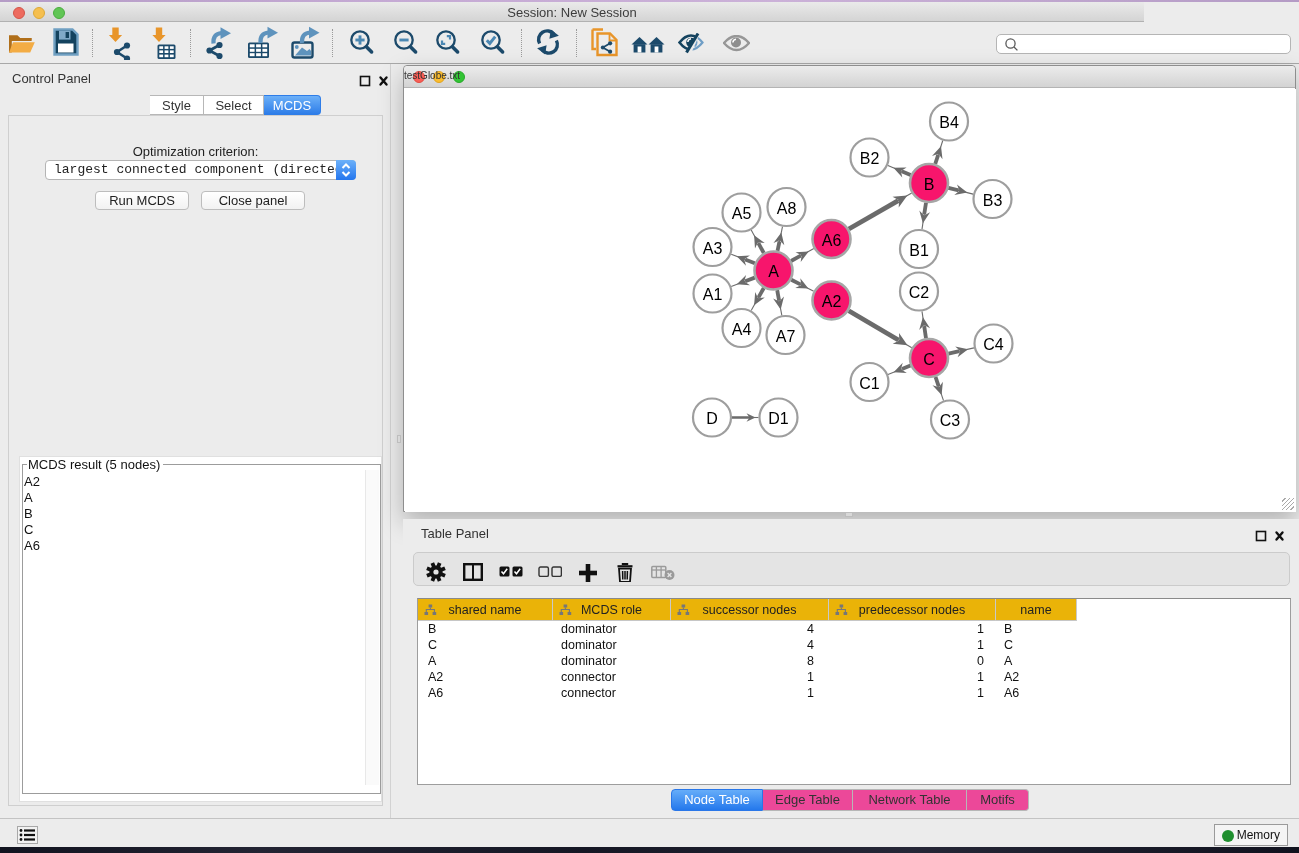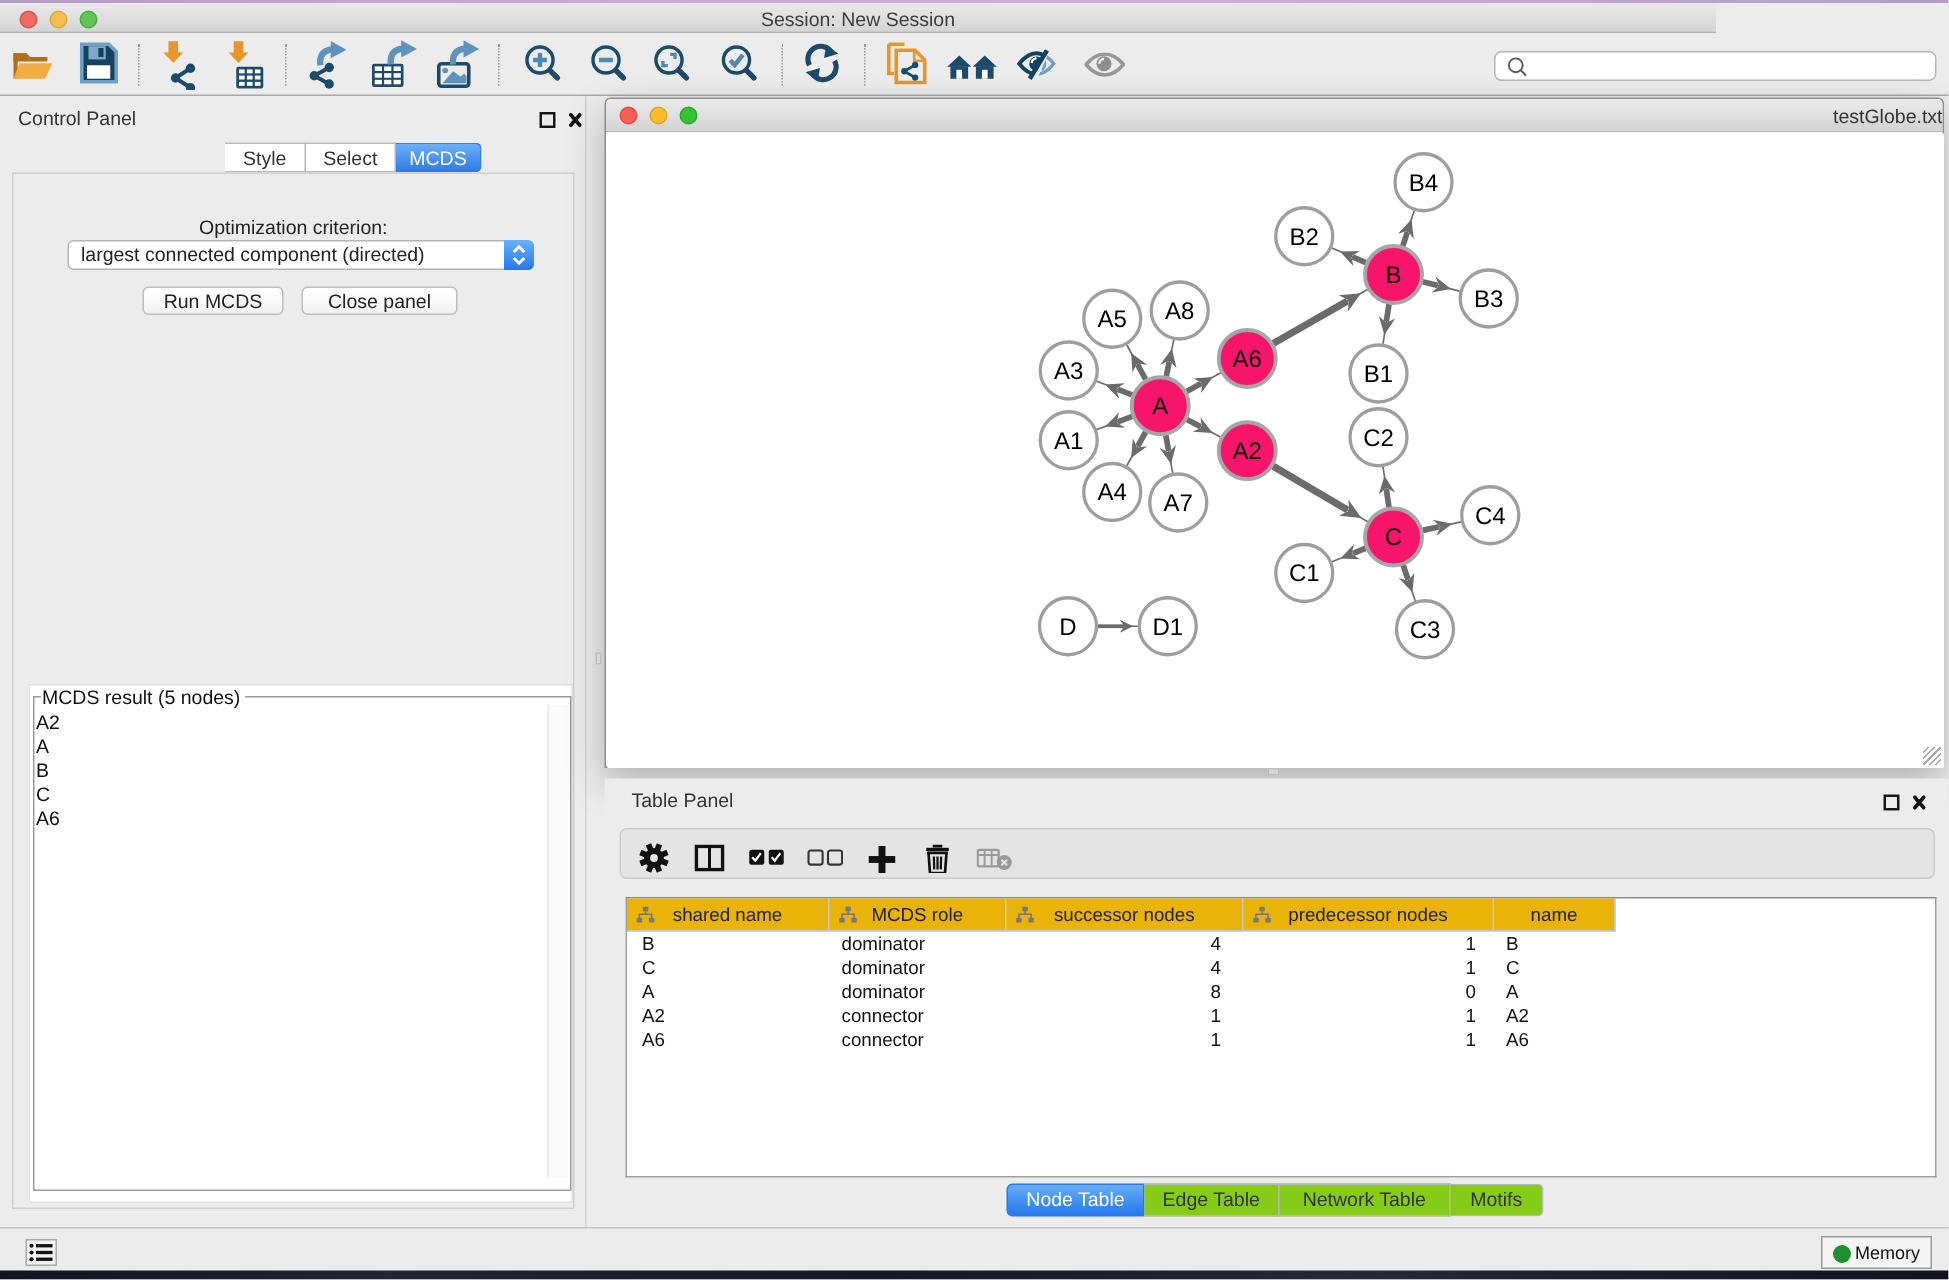--- a/index.html
+++ b/index.html
@@ -28,21 +28,21 @@
   color:#333; text-align:center; padding-top:2px; height:20px; }
 .tabs .tab:first-child { border-left:1px solid #b7b7b7; border-radius:4px 0 0 4px; }
 .tabs .tab:last-child { border-radius:0 4px 4px 0; }
 .tabs .tab.sel { background:linear-gradient(#6cb0f8,#2e7de8); border-color:#2e7de8; color:#fff; }
 #tabpane { position:absolute; left:8px; top:51px; width:375px; height:691px;
   border:1px solid #cfcfcf; background:#ececec; }
 #optlabel { position:absolute; left:0; width:100%; top:28px; text-align:center;
   font-size:13px; color:#222; }
 #combo { position:absolute; left:36px; top:44px; width:311px; height:20px;
   background:#fff; border:1px solid #b4b4b4; border-radius:4px; font-size:13px;
-  color:#222; line-height:18px; padding-left:8px; }
+  color:#222; line-height:18px; padding-left:8px;font-family:Liberation Mono, monospace; }
 #combo .step { position:absolute; right:-1px; top:-1px; width:20px; height:20px;
   border-radius:0 4px 4px 0; background:linear-gradient(#6db1f9,#2476ee); }
 .btn { position:absolute; height:19px; background:linear-gradient(#ffffff,#f2f2f2);
   border:1px solid #bdbdbd; border-radius:4px; font-size:13px; color:#222;
   text-align:center; line-height:17px; }
 #resultbox { position:absolute; left:10px; top:340px; width:363px; height:346px;
   background:#fff; border:1px solid #e0e0e0; }
 #fieldset { position:absolute; left:2px; top:0px; width:359px; height:337px;
   border:1px solid #9c9c9c; }
 #fieldset legend { font-size:13px; color:#111; margin-left:4px; padding:0 3px 0 1px; }
@@ -50,35 +50,35 @@
 #vscroll { position:absolute; right:2px; top:13px; width:14px; height:315px;
   background:#fafafa; border-left:1px solid #e8e8e8; }
 
 #rightbg { left:392px; top:64px; width:907px; height:756px; background:#ececec; }
 #netwin { position:absolute; left:403px; top:65px; width:893px; height:447px;
   background:#fff; border:1px solid #8e8e8e; box-shadow:0 10px 25px rgba(0,0,0,.25);
   border-radius:4px 4px 0 0; }
 #nettitle { position:absolute; left:0; top:0; width:100%; height:22px;
   background:linear-gradient(#ececec,#d3d3d3); border-bottom:1px solid #b4b4b4;
   border-radius:4px 4px 0 0; }
-#nettitle .t { position:absolute; width:100%; top:4px; text-align:right; font-size:13px; color:#333; }
+#nettitle .t { position:absolute; width:100%; top:4px; text-align:left; font-size:10px; color:#333; }
 #netcanvas { position:absolute; left:1px; top:23px; width:891px; height:423px; background:#fff; }
 
 #tpanel { left:403px; top:519px; width:896px; height:293px; background:#ececec; }
 #tpanel .hdr { position:absolute; left:18px; top:7px; font-size:13px; color:#333; }
 #ttoolbar { position:absolute; left:10px; top:33px; width:877px; height:34px;
   background:#e4e4e4; border:1px solid #cbcbcb; border-radius:5px; }
 #tablebox { position:absolute; left:14px; top:79px; width:874px; height:187px;
   background:#fff; border:1px solid #9d9d9d; border-top:1px solid #8a8a8a; }
 #thead { position:absolute; left:0; top:0; height:22px; background:#eab308;
   border-bottom:1px solid #c6c6c6; font-size:12.5px; color:#222; }
 .th { position:absolute; top:0; height:22px; border-right:1px solid #c9c9c9; }
 .th .lab { position:absolute; width:100%; text-align:center; top:4px; }
 .trow { position:absolute; font-size:12.5px; color:#111; height:16px; }
-.bt { position:absolute; top:270px; height:22px; background:#84cc16;
+.bt { position:absolute; top:270px; height:22px; background:#ec4899;
   border:1px solid #b7b7b7; border-left:none; font-size:13px; color:#333;
   text-align:center; line-height:20px; }
 
 #statusbar { left:0; top:818px; width:1299px; height:30px; background:#ececec;
   border-top:1px solid #c3c3c3; }
 #hambtn { position:absolute; left:17px; top:7px; width:21px; height:18px;
   background:#f2f2f2; border:1px solid #a8a8a8; }
 #membtn { position:absolute; left:1214px; top:5px; width:74px; height:22px;
   background:#f4f4f4; border:1px solid #9a9a9a; font-size:12px; color:#111;
   line-height:20px; text-align:right; padding-right:7px; }

